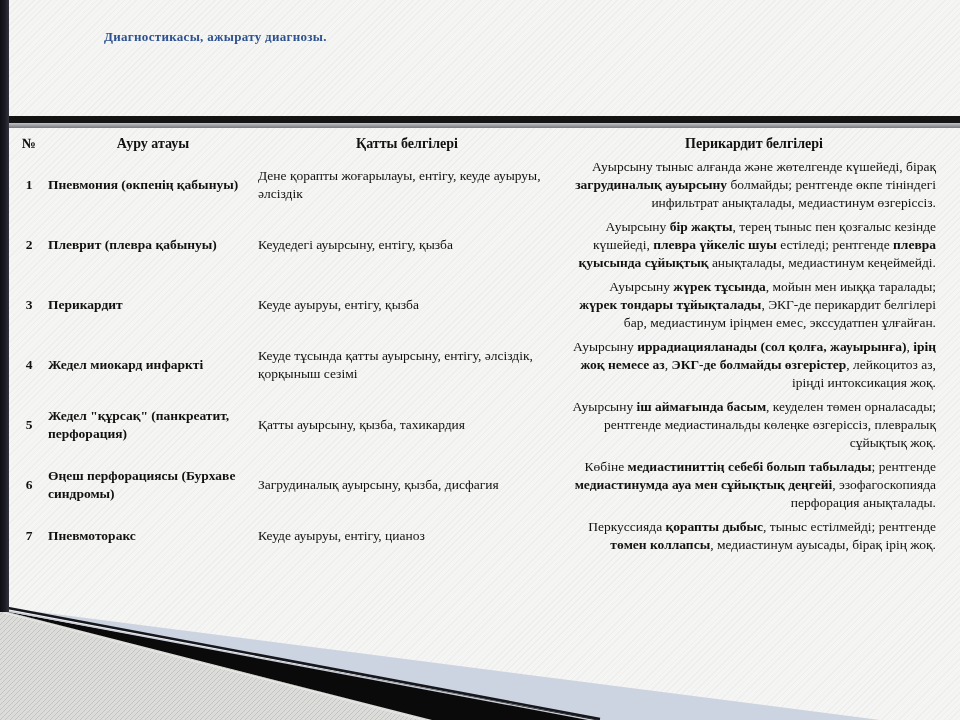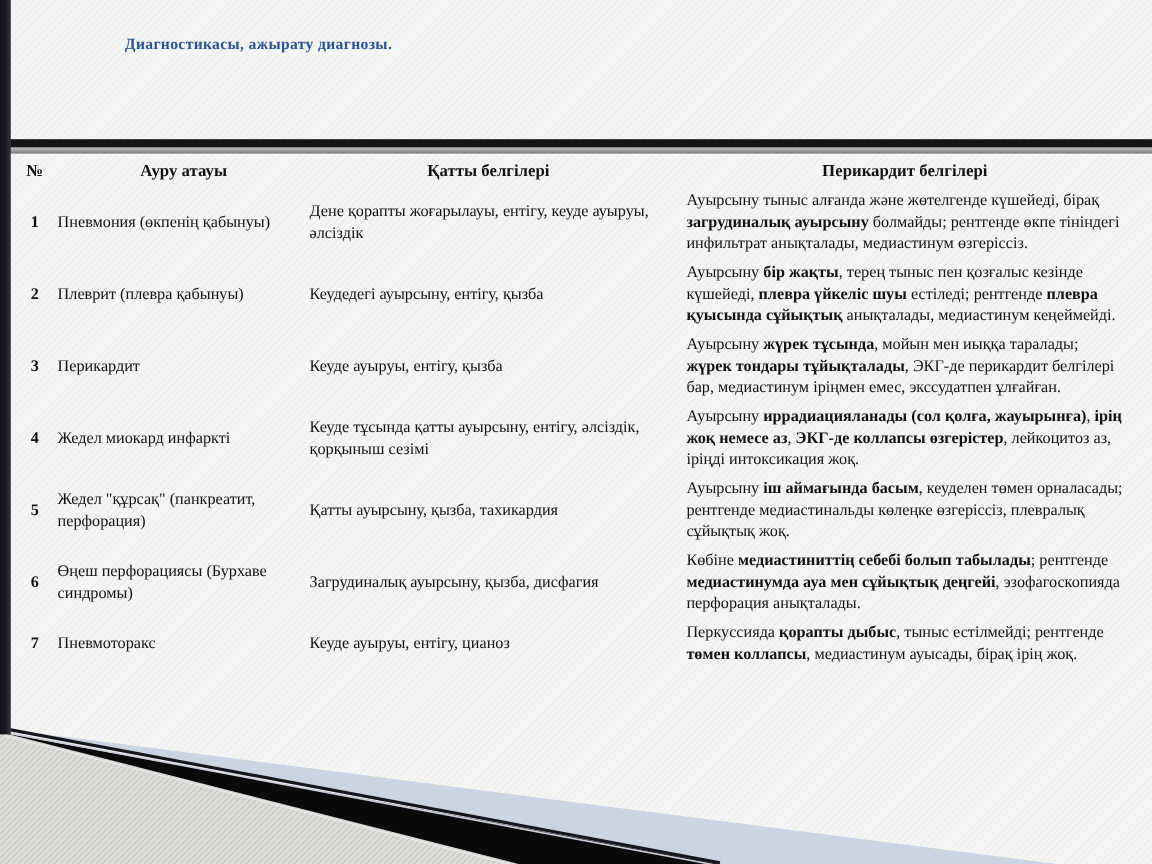--- a/index.html
+++ b/index.html
@@ -33,23 +33,23 @@
   }
   table.diag th{
     font-size:14px;font-weight:bold;text-align:center;
     padding:4px 0 3px;vertical-align:middle;line-height:17px;
   }
   table.diag td{
     font-size:13.5px;line-height:18px;vertical-align:middle;
     padding:3px 0;
   }
   td.cell-num{text-align:center;font-weight:bold;}
-  td.cell-name{font-weight:normal;padding-right:8px !important;}
+  td.cell-name{font-weight:bold;padding-right:8px !important;}
   td.cell-similar{padding-right:6px !important;}
-  td.cell-diff{text-align:left;padding:3px 16px !important;}
+  td.cell-diff{text-align:right;padding:3px 16px !important;}
   .decor{position:absolute;left:0;top:0;pointer-events:none;}
   .decor-under{z-index:1;}
   .decor-over{z-index:3;}
 </style>
 </head>
 <body>
 
 <div class="slide">
 
   <svg class="decor decor-under" width="960" height="720" viewBox="0 0 960 720">
@@ -104,21 +104,21 @@
           <tr>
     <td class="cell-num">3</td>
     <td class="cell-name">Перикардит</td>
     <td class="cell-similar">Кеуде ауыруы, ентігу, қызба</td>
     <td class="cell-diff">Ауырсыну <b>жүрек тұсында</b>, мойын мен иыққа таралады; <b>жүрек тондары тұйықталады</b>, ЭКГ-де перикардит белгілері бар, медиастинум іріңмен емес, экссудатпен ұлғайған.</td>
   </tr>
           <tr>
     <td class="cell-num">4</td>
     <td class="cell-name">Жедел миокард инфаркті</td>
     <td class="cell-similar">Кеуде тұсында қатты ауырсыну, ентігу, әлсіздік, қорқыныш сезімі</td>
-    <td class="cell-diff">Ауырсыну <b>иррадиацияланады (сол қолға, жауырынға)</b>, <b>ірің жоқ немесе аз</b>, <b>ЭКГ-де коллапсы өзгерістер</b>, лейкоцитоз аз, іріңді интоксикация жоқ.</td>
+    <td class="cell-diff">Ауырсыну <b>иррадиацияланады (сол қолға, жауырынға)</b>, <b>ірің жоқ немесе аз</b>, <b>ЭКГ-де болмайды өзгерістер</b>, лейкоцитоз аз, іріңді интоксикация жоқ.</td>
   </tr>
           <tr>
     <td class="cell-num">5</td>
     <td class="cell-name">Жедел "құрсақ" (панкреатит, перфорация)</td>
     <td class="cell-similar">Қатты ауырсыну, қызба, тахикардия</td>
     <td class="cell-diff">Ауырсыну <b>іш аймағында басым</b>, кеуделен төмен орналасады; рентгенде медиастинальды көлеңке өзгеріссіз, плевралық сұйықтық жоқ.</td>
   </tr>
           <tr>
     <td class="cell-num">6</td>
     <td class="cell-name">Өңеш перфорациясы (Бурхаве синдромы)</td>

